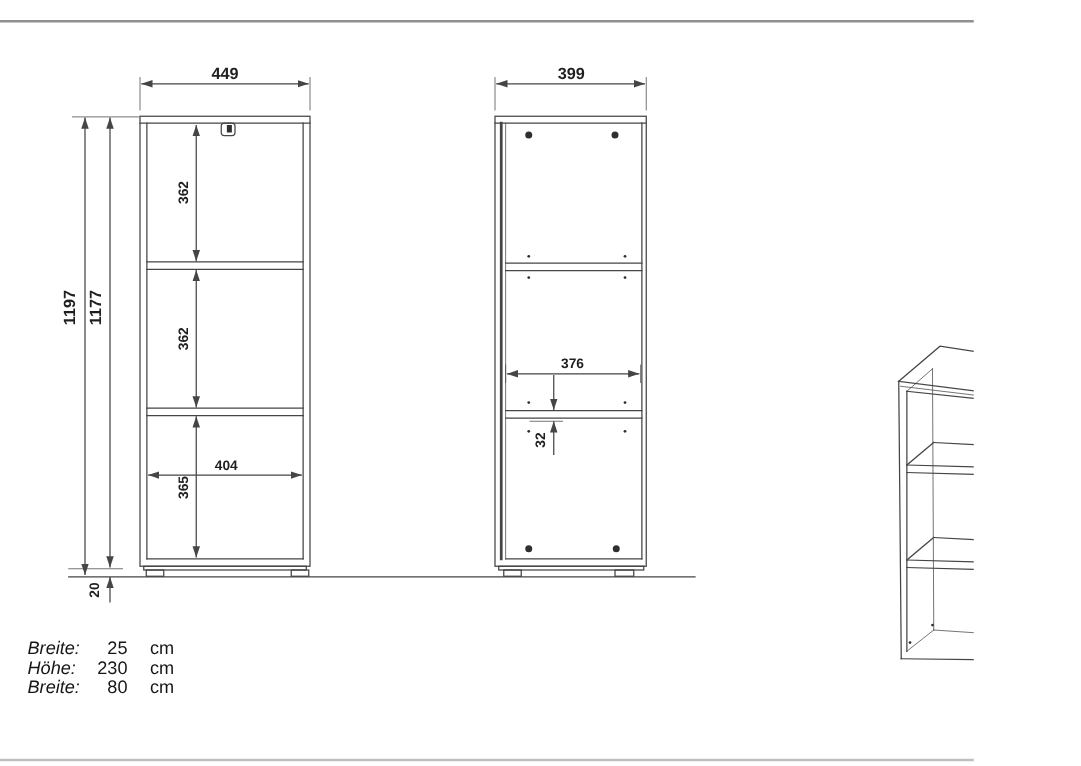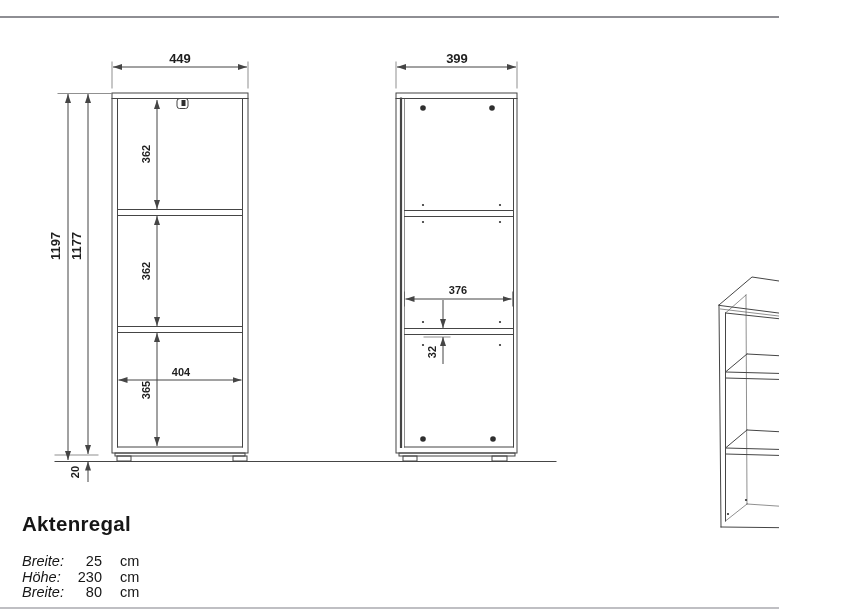--- a/index.html
+++ b/index.html
@@ -208,21 +208,20 @@
       </g>
       <g>
         <path class="ln" d="M826,512 L836,519 L836,523 L826,516 Z"></path>
         <circle class="dot" cx="728" cy="514" r="1.1"></circle>
         <circle class="dot" cx="746" cy="500" r="1.1"></circle>
       </g>
     </g>
   </svg>
 
   <div class="caption">
-    <h1>Aktenregal</h1>
     <div class="spec-row">
       <span class="spec-label">Breite:</span>
       <span class="spec-value">25</span>
       <span class="spec-unit">cm</span>
     </div>
     <div class="spec-row">
       <span class="spec-label">Höhe:</span>
       <span class="spec-value">230</span>
       <span class="spec-unit">cm</span>
     </div>

